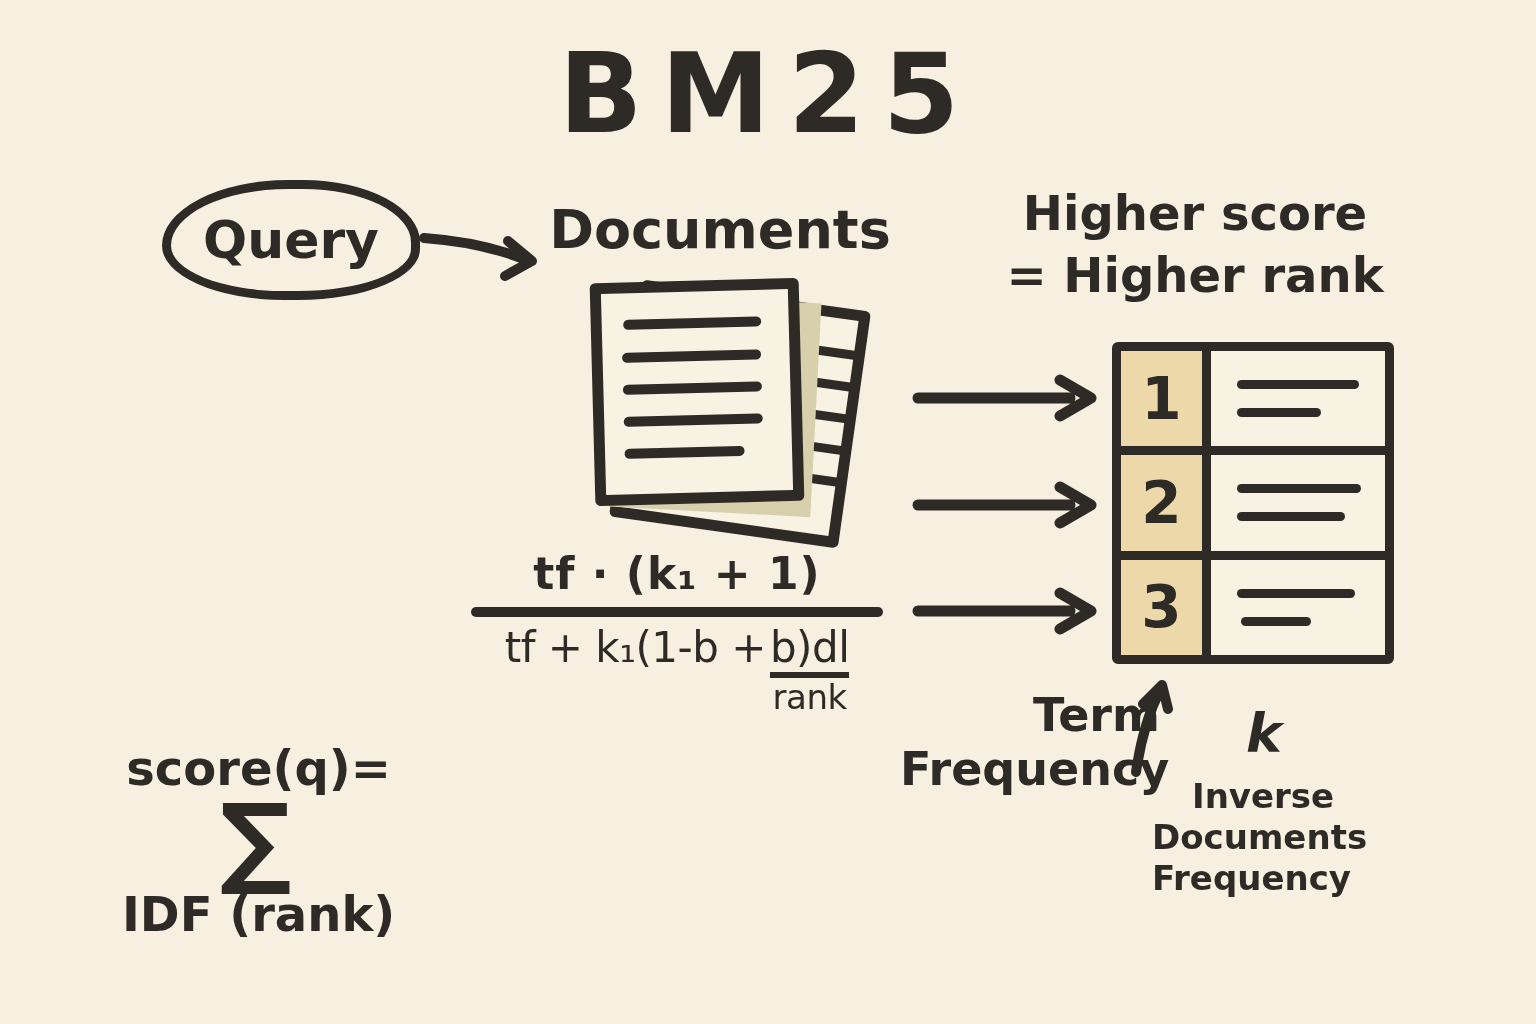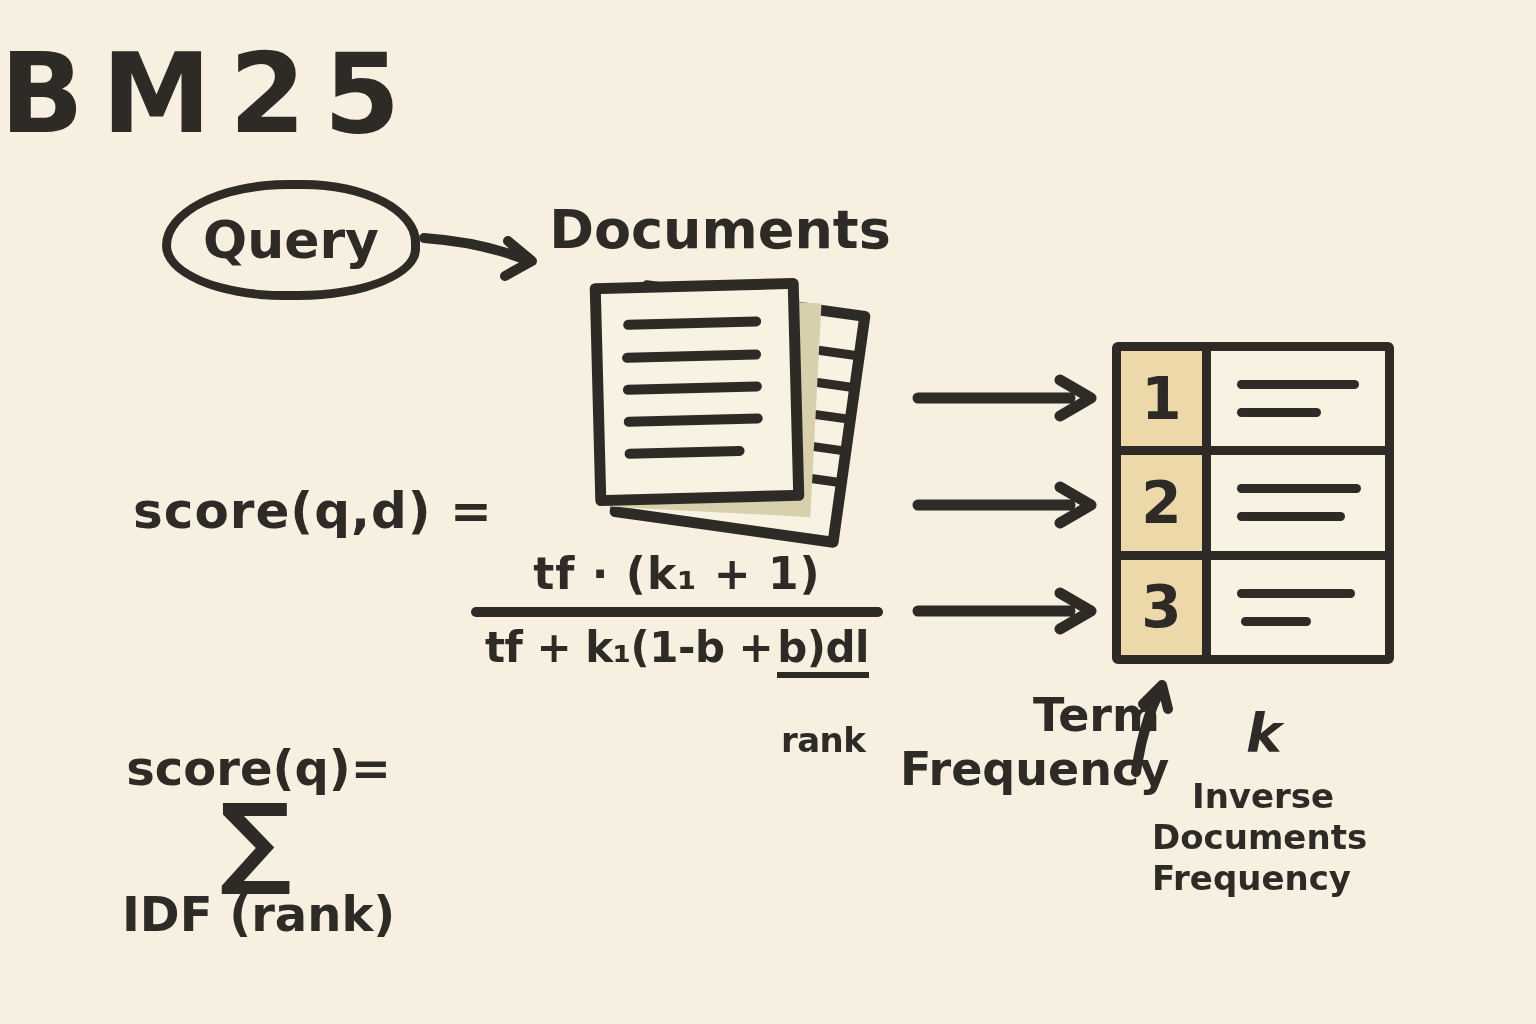--- a/index.html
+++ b/index.html
@@ -18,20 +18,21 @@
     background: var(--bg);
     overflow: hidden;
     font-family: "DejaVu Sans", sans-serif;
     color: var(--ink);
   }
   .abs { position: absolute; }
 
   
   .title {
     left: 0; top: 30px; width: 1536px;
+    text-align: center;
     font-size: 110px;
     font-weight: 700;
     letter-spacing: 18px;
   }
 
   
   .query-bubble {
     left: 162px; top: 180px;
     width: 258px; height: 120px;
     border: 9px solid var(--ink);
@@ -92,24 +93,24 @@
   }
   .fraction .num {
     font-size: 44px; font-weight: 700; letter-spacing: 1px;
   }
   .frac-bar {
     margin: 8px auto 6px auto;
     width: 412px; height: 10px;
     background: var(--ink); border-radius: 5px;
   }
   .fraction .den {
-    font-size: 42px; font-weight: 700; letter-spacing: -0.5px;
+    font-size: 42px; font-weight: 400; letter-spacing: -0.5px;
     display: flex; align-items: flex-start; justify-content: center; text-align: right;
   }
-  .nested { display: inline-flex; flex-direction: column; align-items: center; margin-left: 4px; gap: 43px; }
+  .nested { display: inline-flex; flex-direction: column; align-items: center; margin-left: 4px; }
   .nested-top { border-bottom: 6px solid var(--ink); padding-bottom: 3px; line-height: 1; padding-top: 4px; }
   .nested-bottom { font-size: 34px; line-height: 1.15; }
 
   
   .score-q {
     left: 122px; top: 740px;
     display: flex; align-items: center;
     font-size: 48px; font-weight: 700; flex-direction: column;
   }
   .sigma { font-size: 100px; font-weight: 700; line-height: 0.9; margin: 0 10px 0 4px; }
@@ -181,20 +182,24 @@
   </svg>
 
   <div class="abs title">BM25</div>
 
   <div class="abs documents-label">Documents</div>
 
   <div class="abs query-bubble">
     <span>Query</span>
   </div>
 
+  <div class="abs higher-note">
+    <div>Higher score</div>
+    <div>= Higher rank</div>
+  </div>
 
   <div class="abs rank-table">
     <div class="rank-row">
       <div class="rank-num">1</div>
       <div class="rank-lines">
         <div class="bar" style="width:122px"></div>
         <div class="bar" style="width:84px"></div>
       </div>
     </div>
     <div class="rank-row">
@@ -206,21 +211,20 @@
     </div>
     <div class="rank-row">
       <div class="rank-num">3</div>
       <div class="rank-lines">
         <div class="bar" style="width:118px"></div>
         <div class="bar" style="width:70px;margin-left:4px"></div>
       </div>
     </div>
   </div>
 
-  <div class="abs score-qd">score(q,d) =</div>
 
   <div class="abs fraction">
     <div class="num">tf · (k₁ + 1)</div>
     <div class="frac-bar"></div>
     <div class="den">
       <span>tf + k₁(1-b +</span>
       <span class="nested">
         <span class="nested-top">b)dl</span>
         <span class="nested-bottom">rank</span>
       </span>

